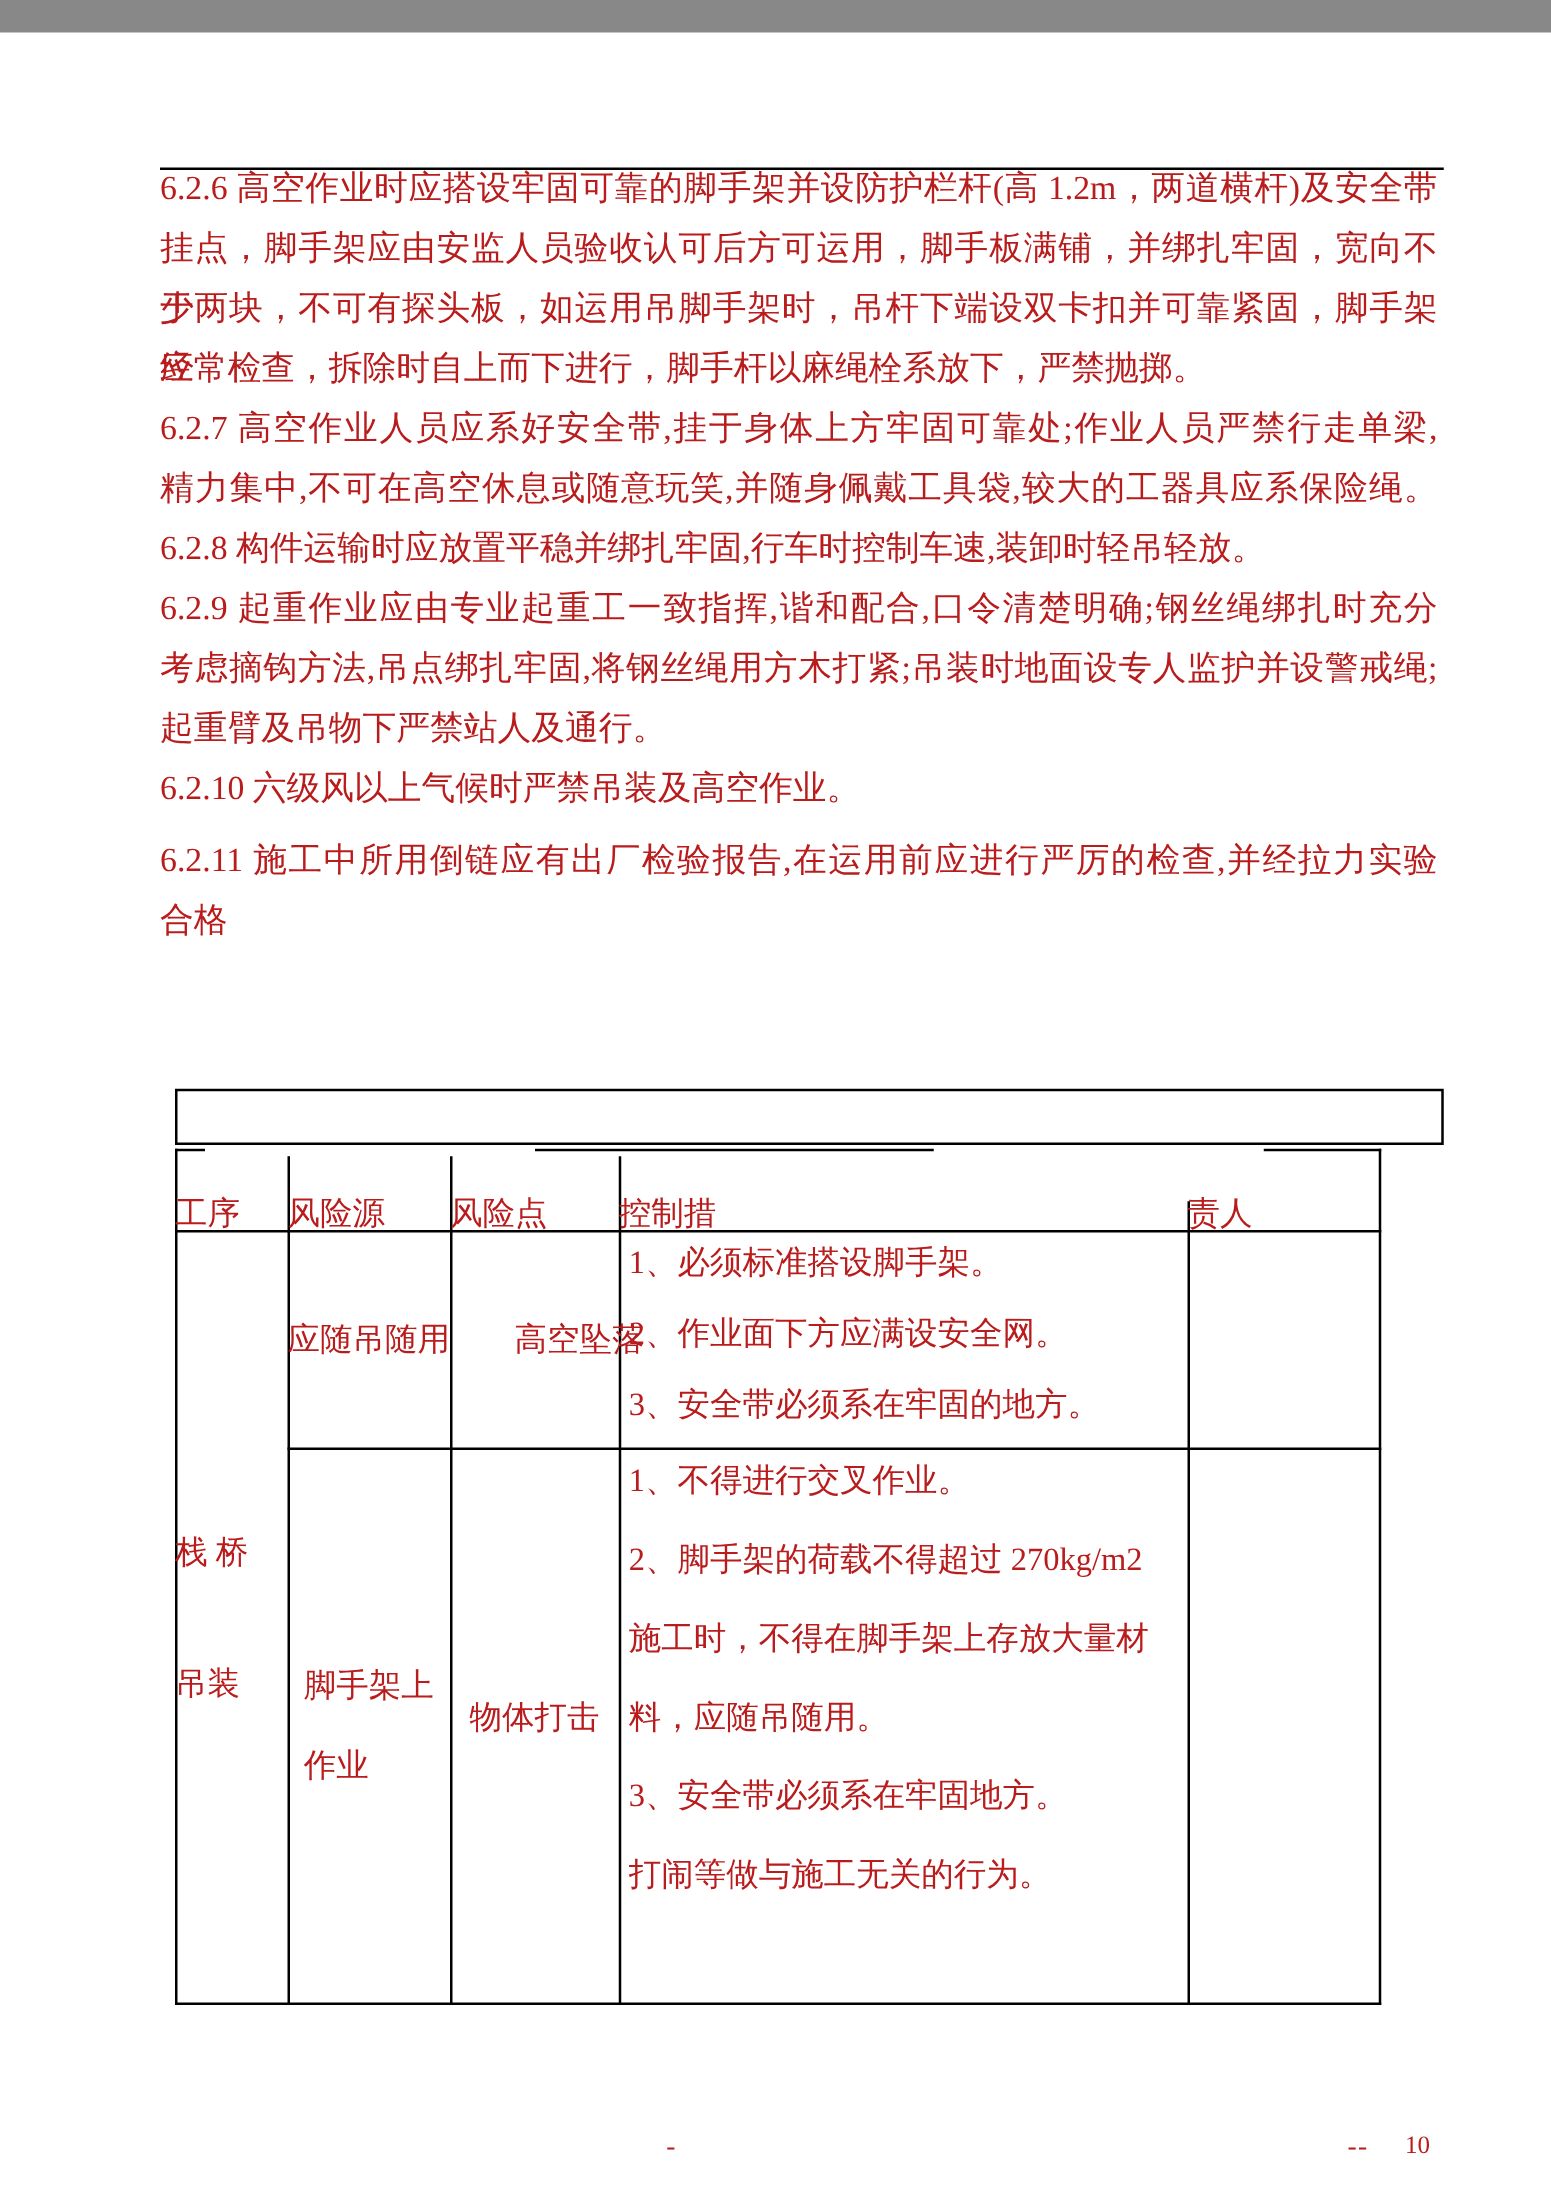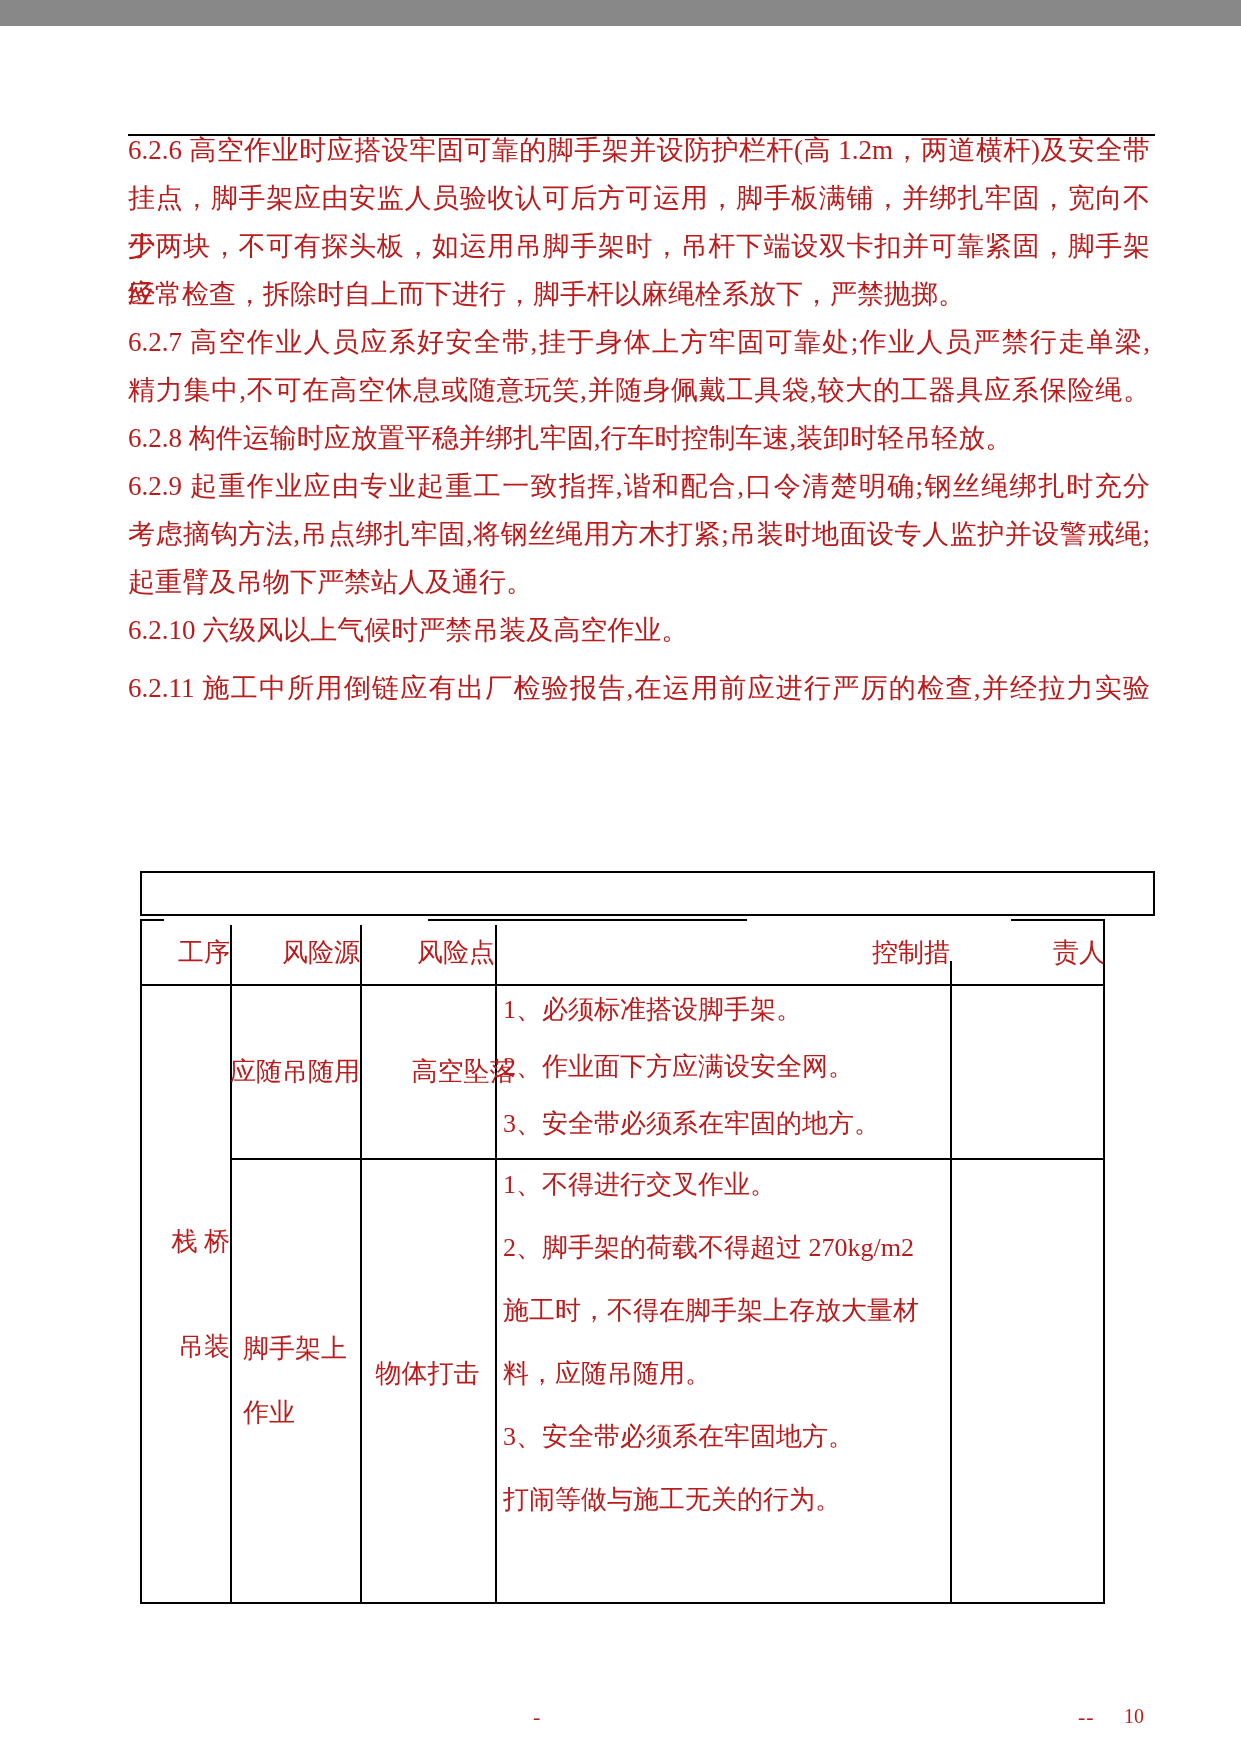--- a/index.html
+++ b/index.html
@@ -18,24 +18,24 @@
   .paras{position:absolute;left:128px;top:100px;width:1022px;font-size:27px;}
   .pline{height:48px;line-height:48px;white-space:nowrap;}
   .pline.just{white-space:normal;text-align:justify;text-align-last:justify;}
   .pline.gap{margin-top:10px;}
   
   .emptybox{position:absolute;left:140px;top:845px;width:1015px;height:45px;
     border:2px solid #000;box-sizing:border-box;background:#fff;}
   
   .rtable{position:absolute;left:140px;top:893px;width:965px;height:685px;font-size:26px;}
   .ln{position:absolute;background:#000;}
-  .hcell{position:absolute;top:10px;height:48px;line-height:48px;text-align:right;}
+  .hcell{position:absolute;top:28px;height:48px;line-height:48px;text-align:left;}
   .cellflex{position:absolute;display:flex;align-items:center;justify-content:center;text-align:center;}
   .cellcol{position:absolute;display:flex;flex-direction:column;justify-content:center;}
-  .cell-proc{left:0;top:65px;width:90px;height:619px;align-items:flex-end;line-height:57px;text-align:center;gap:48px;}
+  .cell-proc{left:0;top:65px;width:90px;height:619px;align-items:flex-start;line-height:57px;text-align:center;gap:48px;}
   .cell-r1-src{left:90px;top:65px;width:130px;height:174px;}
   .cell-r1-pt{left:220px;top:65px;width:135px;height:174px;padding-left:36px;}
   .cell-r2-src{left:90px;top:239px;width:130px;height:445px;align-items:flex-start;padding-left:13px;box-sizing:border-box;line-height:64px;}
   .cell-r2-pt{left:220px;top:239px;width:135px;height:431px;}
   .meas1{position:absolute;left:363px;top:62px;width:595px;}
   .meas1 .mline{height:57px;line-height:57px;white-space:nowrap;}
   .meas2{position:absolute;left:363px;top:234px;width:595px;}
   .meas2 .mline{height:63px;line-height:63px;white-space:nowrap;}
   
   .f-dash{position:absolute;left:533px;top:1678px;height:26px;line-height:26px;font-size:22px;}
@@ -55,20 +55,21 @@
     <div class="pline just">于两块，不可有探头板，如运用吊脚手架时，吊杆下端设双卡扣并可靠紧固，脚手架应</div>
     <div class="pline">经常检查，拆除时自上而下进行，脚手杆以麻绳栓系放下，严禁抛掷。</div>
     <div class="pline just">6.2.7 高空作业人员应系好安全带,挂于身体上方牢固可靠处;作业人员严禁行走单梁,</div>
     <div class="pline just">精力集中,不可在高空休息或随意玩笑,并随身佩戴工具袋,较大的工器具应系保险绳。</div>
     <div class="pline">6.2.8 构件运输时应放置平稳并绑扎牢固,行车时控制车速,装卸时轻吊轻放。</div>
     <div class="pline just">6.2.9 起重作业应由专业起重工一致指挥,谐和配合,口令清楚明确;钢丝绳绑扎时充分</div>
     <div class="pline just">考虑摘钩方法,吊点绑扎牢固,将钢丝绳用方木打紧;吊装时地面设专人监护并设警戒绳;</div>
     <div class="pline">起重臂及吊物下严禁站人及通行。</div>
     <div class="pline">6.2.10 六级风以上气候时严禁吊装及高空作业。</div>
     <div class="pline just gap">6.2.11 施工中所用倒链应有出厂检验报告,在运用前应进行严厉的检查,并经拉力实验</div>
+    <div class="pline">合格</div>
   </div>
 
   <div class="emptybox"></div>
 
   <div class="rtable">
 
     <div class="ln" style="left:0;top:0;width:24px;height:2px;"></div>
     <div class="ln" style="left:288px;top:0;width:319px;height:2px;"></div>
     <div class="ln" style="left:871px;top:0;width:94px;height:2px;"></div>
     <div class="ln" style="left:0;top:0;width:2px;height:685px;"></div>

